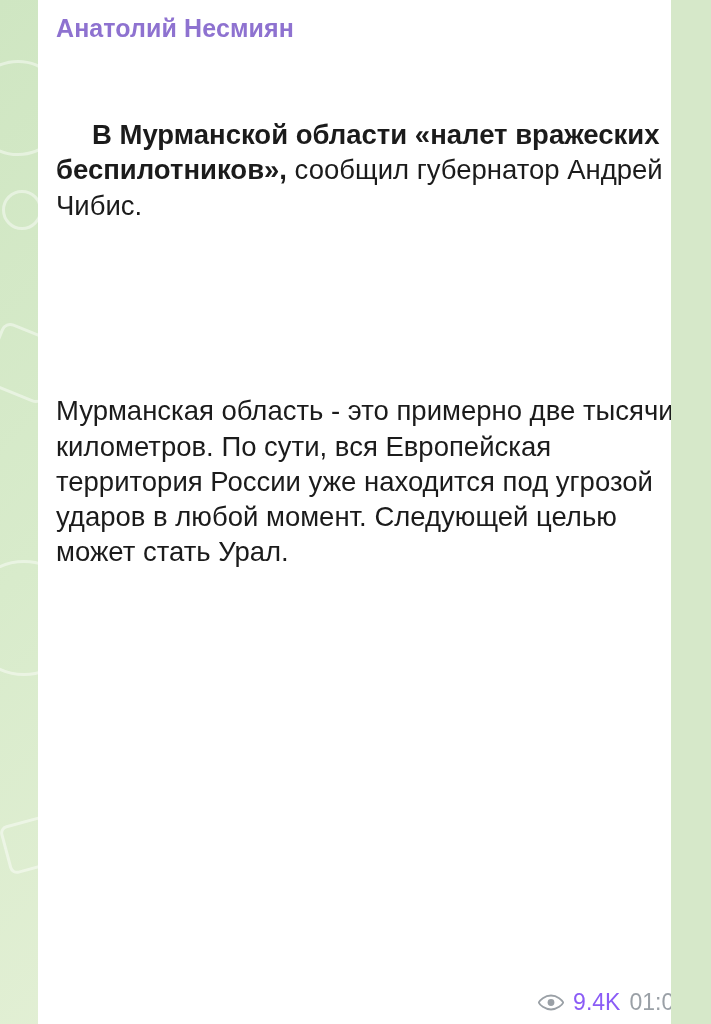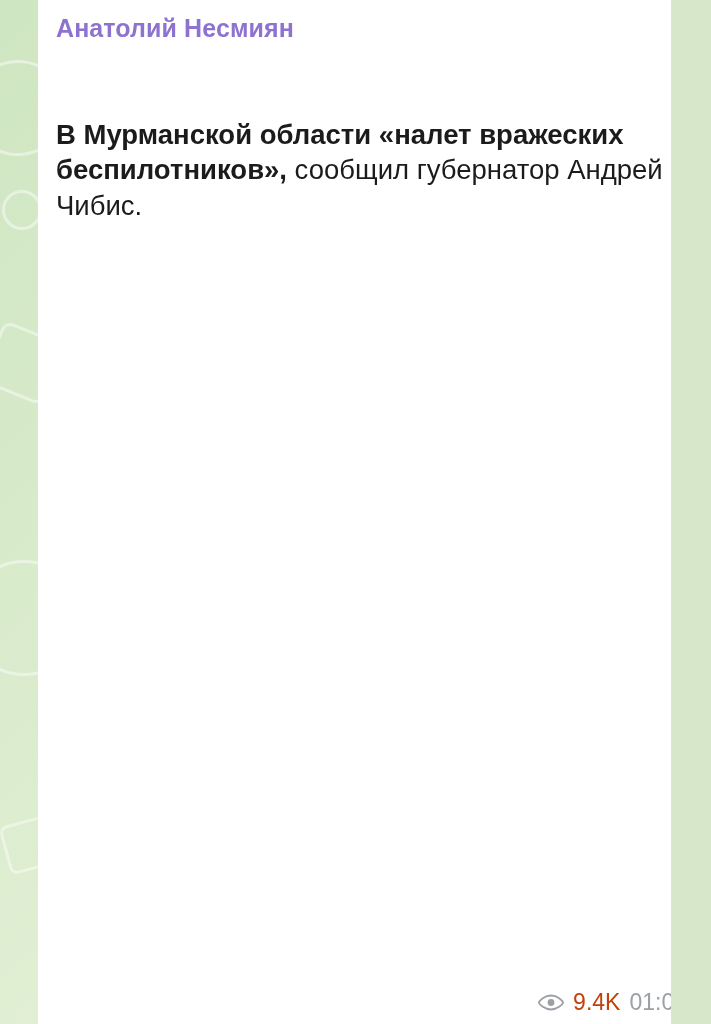--- a/index.html
+++ b/index.html
@@ -55,20 +55,21 @@
   .msg-text {
     color: #1b1b1b;
     font-size: 27.5px;
     line-height: 1.28;
     margin: 0;
     white-space: pre-wrap;
     word-wrap: break-word;
   }
   .msg-text b {
     font-weight: bold;
+    margin-left: 36px;
   }
   .para {
     margin: 0;
   }
   .spacer {
     height: 30px;
   }
   .meta {
     position: absolute;
     right: 24px;
@@ -79,41 +80,42 @@
     color: #9aa0a6;
     font-size: 23px;
   }
   .eye {
     display: inline-block;
     width: 26px;
     height: 17px;
     position: relative;
   }
   .eye svg { display: block; }
-  .views { font-size: 23px; color: #c2410c; }
+  .views { font-size: 23px; color: #8b5cf6; }
   .time { font-size: 23px; color: #9aa0a6; }
 </style>
 </head>
 <body>
 
 <div class="screen">
 
   <div class="bg-doodle d1"></div>
   <div class="bg-doodle d5"></div>
   <div class="bg-doodle d2"></div>
   <div class="bg-doodle d3"></div>
   <div class="bg-doodle d4"></div>
 
   <div class="bubble">
 
     <div class="author">Анатолий Несмиян</div>
 
     <div class="msg-text">
       <p class="para"><b>В Мурманской области «налет вражеских беспилотников»,</b><span> сообщил губернатор Андрей Чибис.</span></p>
       <div class="spacer"></div>
+      <p class="para">Мурманская область - это примерно две тысячи километров. По сути, вся Европейская территория России уже находится под угрозой ударов в любой момент. Следующей целью может стать Урал.</p>
       <div class="spacer"></div>
     </div>
 
     <div class="meta">
       <span class="eye">
         <svg width="26" height="17" viewBox="0 0 26 17" fill="none" xmlns="http://www.w3.org/2000/svg">
           <path d="M13 1.5C6.5 1.5 1.8 6.2 0.8 8.5C1.8 10.8 6.5 15.5 13 15.5C19.5 15.5 24.2 10.8 25.2 8.5C24.2 6.2 19.5 1.5 13 1.5Z" stroke="#9aa0a6" stroke-width="1.8"></path>
           <circle cx="13" cy="8.5" r="3.4" fill="#9aa0a6"></circle>
         </svg>
       </span>

